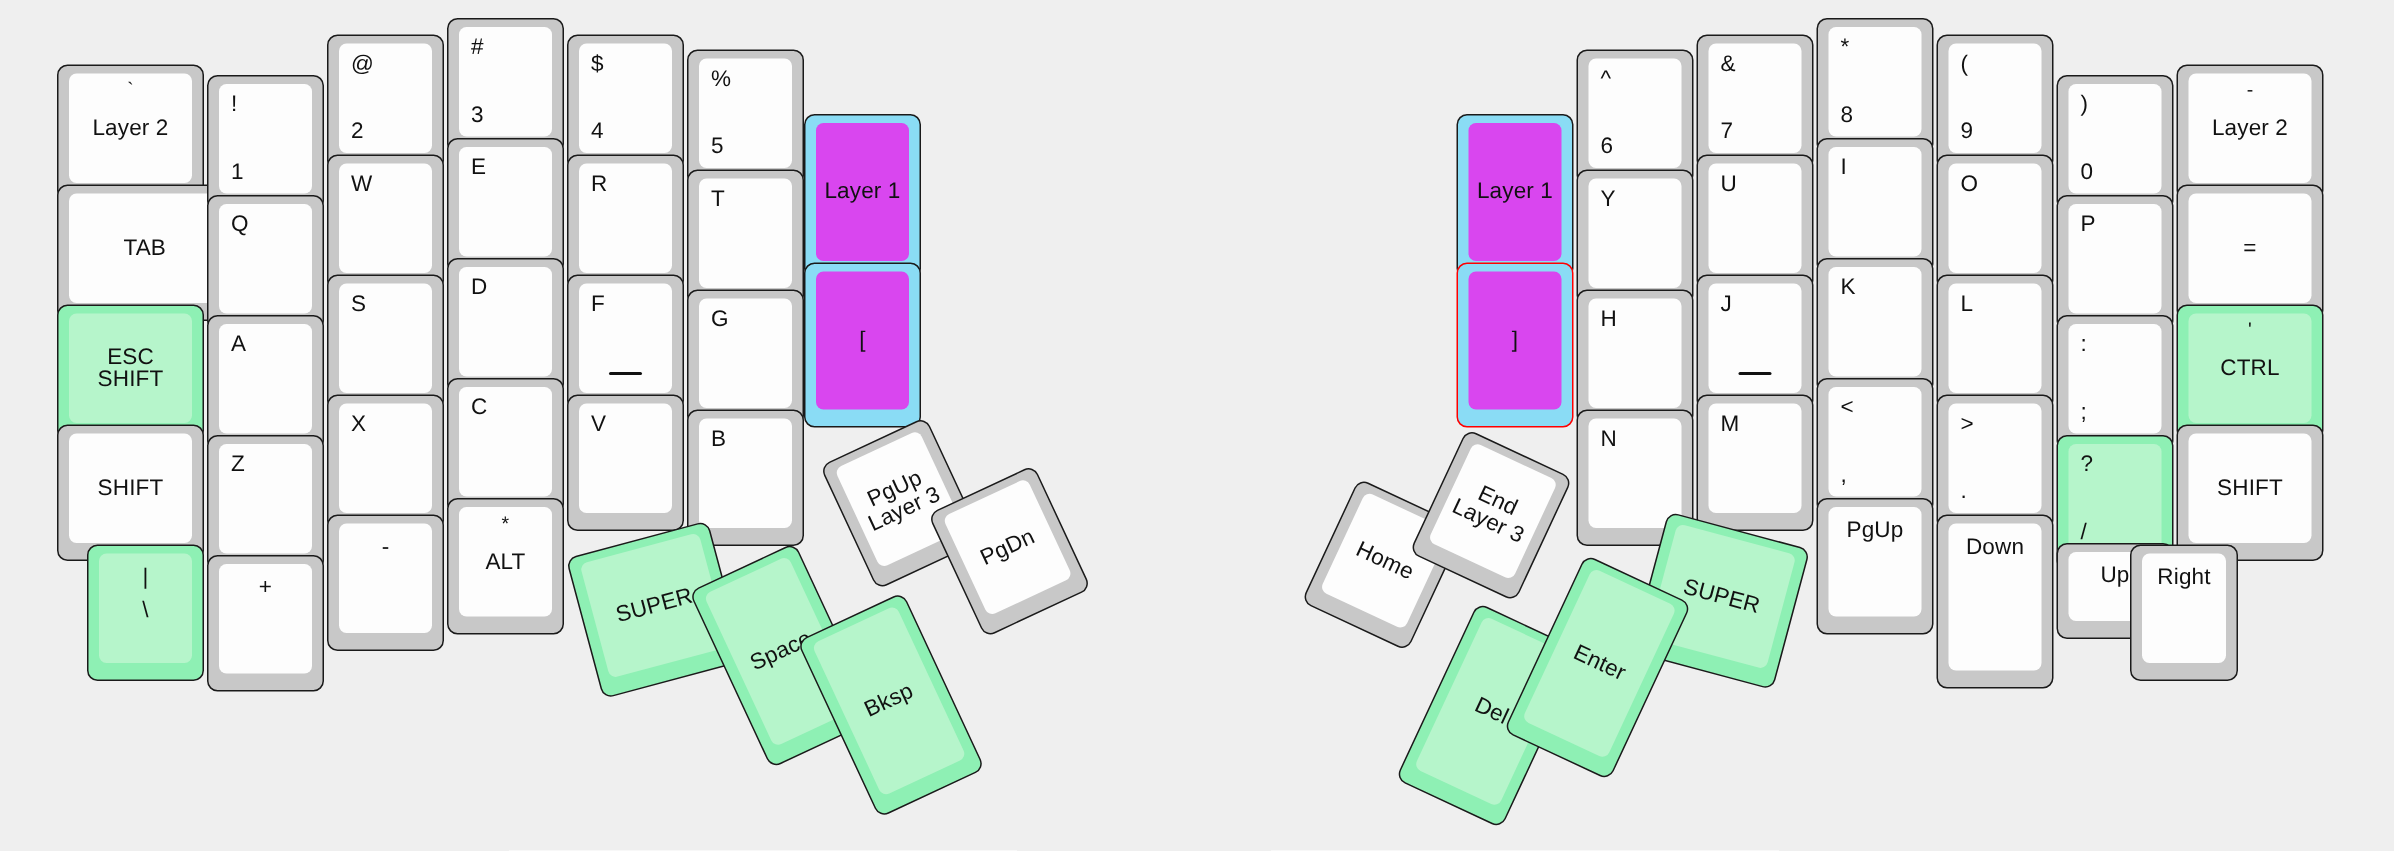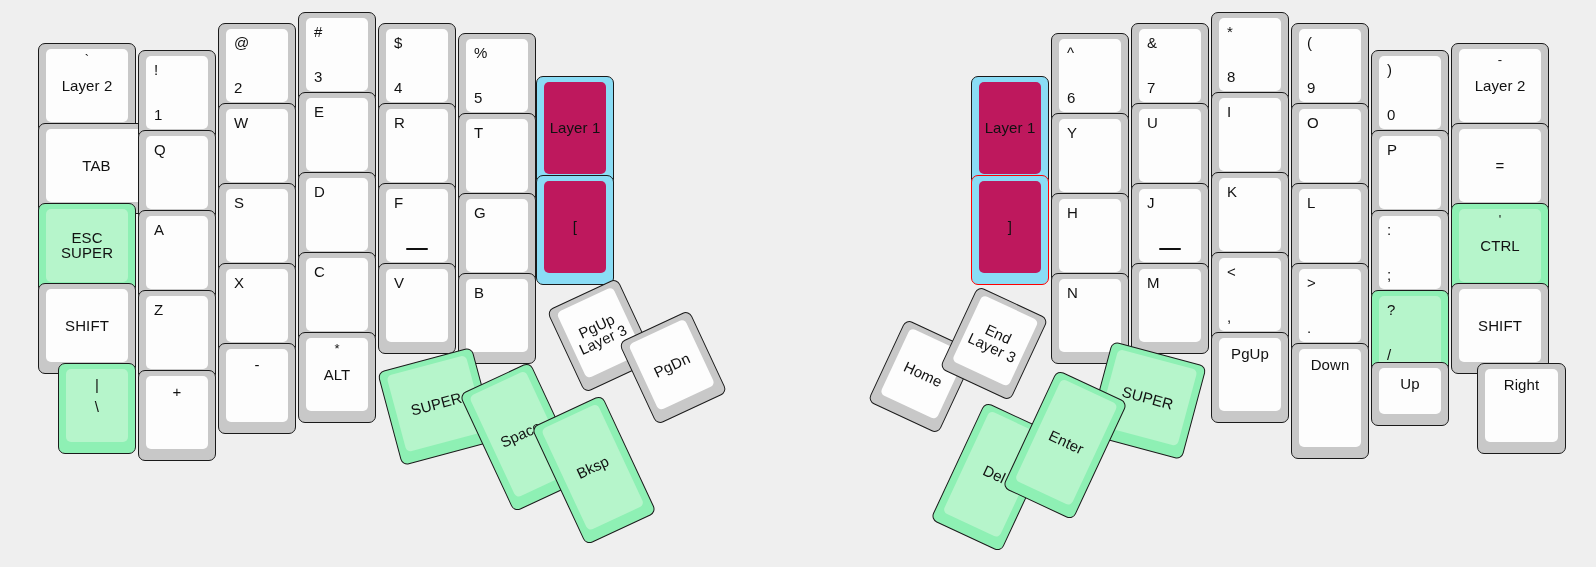--- a/index.html
+++ b/index.html
@@ -8,21 +8,21 @@
 
   
   .key{position:absolute;box-sizing:border-box;border:1.6px solid #1a1a1a;
        border-radius:7px;background:#c8c8c8;}
   .key > .face{position:absolute;left:7px;right:7px;top:5px;bottom:11px;
        box-sizing:border-box;border-radius:5px;background:#fdfdfd;
        display:flex;align-items:center;justify-content:center;}
   .key.green{background:#8ef0b4;}
   .key.green > .face{background:#b6f5cb;}
   .key.blue{background:#8adcf5;}
-  .key.blue > .face{background:#be185d;}
+  .key.blue > .face{background:#d946ef;}
   .key.sel{border-color:#ff0000;}
 
   .lbl{position:absolute;left:0;right:0;text-align:center;
        font-size:15px;line-height:1.04;color:#111;white-space:pre;letter-spacing:.1px;}
   .lbl.mid{top:50%;transform:translateY(-50%);}
   .lbl.tl{top:6px;left:8px;right:auto;text-align:left;}
   .lbl.bl{bottom:6px;left:8px;right:auto;text-align:left;}
   .lbl.tc{top:4px;}
   .homing{position:absolute;left:50%;bottom:12px;width:22px;height:2px;
           background:#111;transform:translateX(-50%);border-radius:1px;}
@@ -39,21 +39,21 @@
         </div>
       </div>
       <div class="key" style="left: 38px; top: 123px; width: 117px; height: 91px; transform-origin: 50% 50%;">
         <div class="face">
           <div class="lbl mid">TAB</div>
         </div>
       </div>
       <div class="key green" style="left: 38px; top: 203px; width: 98px; height: 91px; transform-origin: 50% 50%;">
         <div class="face">
           <div class="lbl mid">ESC
-SUPER</div>
+SHIFT</div>
         </div>
       </div>
       <div class="key" style="left: 38px; top: 283px; width: 98px; height: 91px; transform-origin: 50% 50%;">
         <div class="face">
           <div class="lbl mid">SHIFT</div>
         </div>
       </div>
       <div class="key green" style="left: 58px; top: 363px; width: 78px; height: 91px; transform-origin: 50% 50%;">
         <div class="face">
           <div class="lbl tc" style="top: 8px;">|</div>
@@ -370,21 +370,21 @@
         <div class="face">
           <div class="lbl tc" style="font-size: 13px;">'</div>
           <div class="lbl mid">CTRL</div>
         </div>
       </div>
       <div class="key" style="left: 1451px; top: 283px; width: 98px; height: 91px; transform-origin: 50% 50%;">
         <div class="face">
           <div class="lbl mid">SHIFT</div>
         </div>
       </div>
-      <div class="key" style="left: 1477px; top: 363px; width: 89px; height: 91px; transform-origin: 50% 50%;">
+      <div class="key" style="left: 1420px; top: 363px; width: 72px; height: 91px; transform-origin: 50% 50%;">
         <div class="face">
           <div class="lbl tc" style="top: 8px;">Right</div>
         </div>
       </div>
       <div class="key green" style="left: 1098px; top: 352px; width: 98px; height: 97px; transform: rotate(15deg); transform-origin: 50% 50%;">
         <div class="face">
           <div class="lbl mid">SUPER</div>
         </div>
       </div>
       <div class="key" style="left: 883px; top: 331px; width: 78px; height: 91px; transform: rotate(25deg); transform-origin: 50% 50%;">

